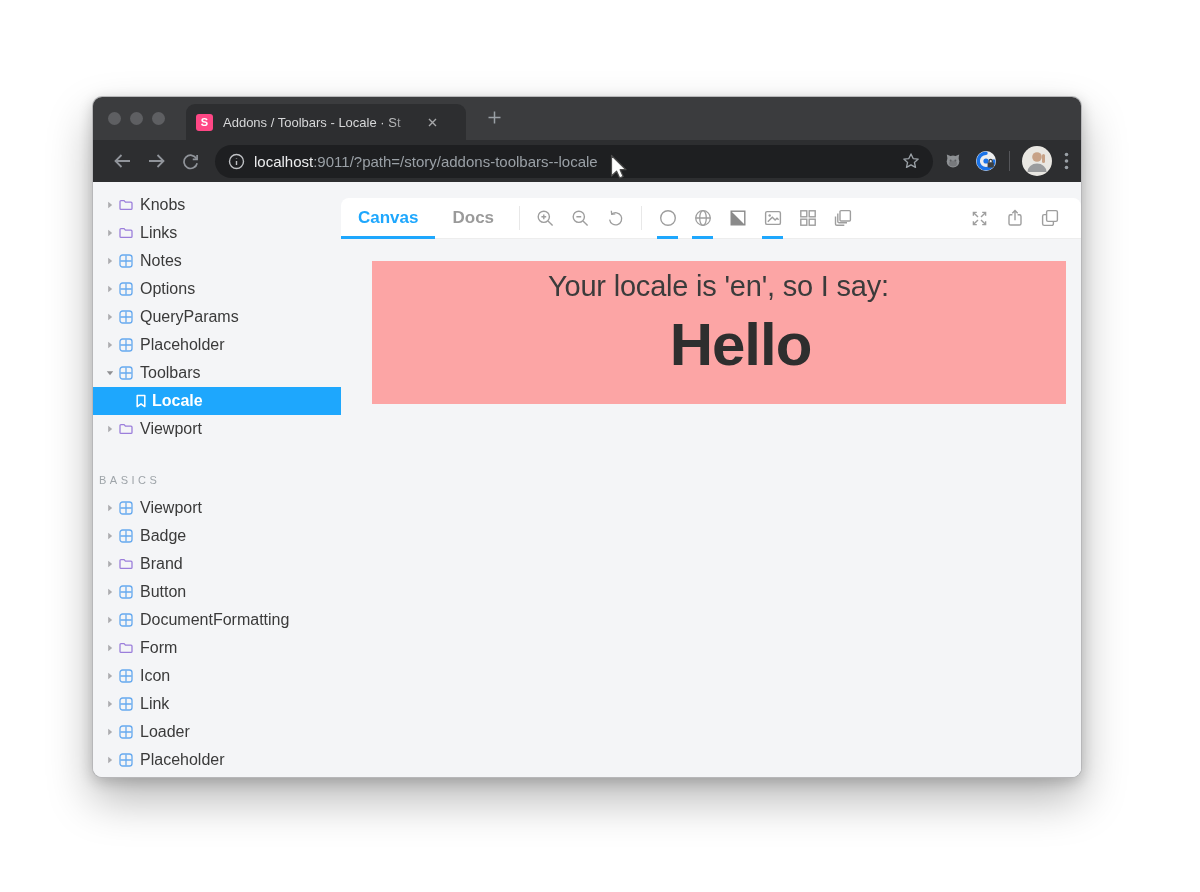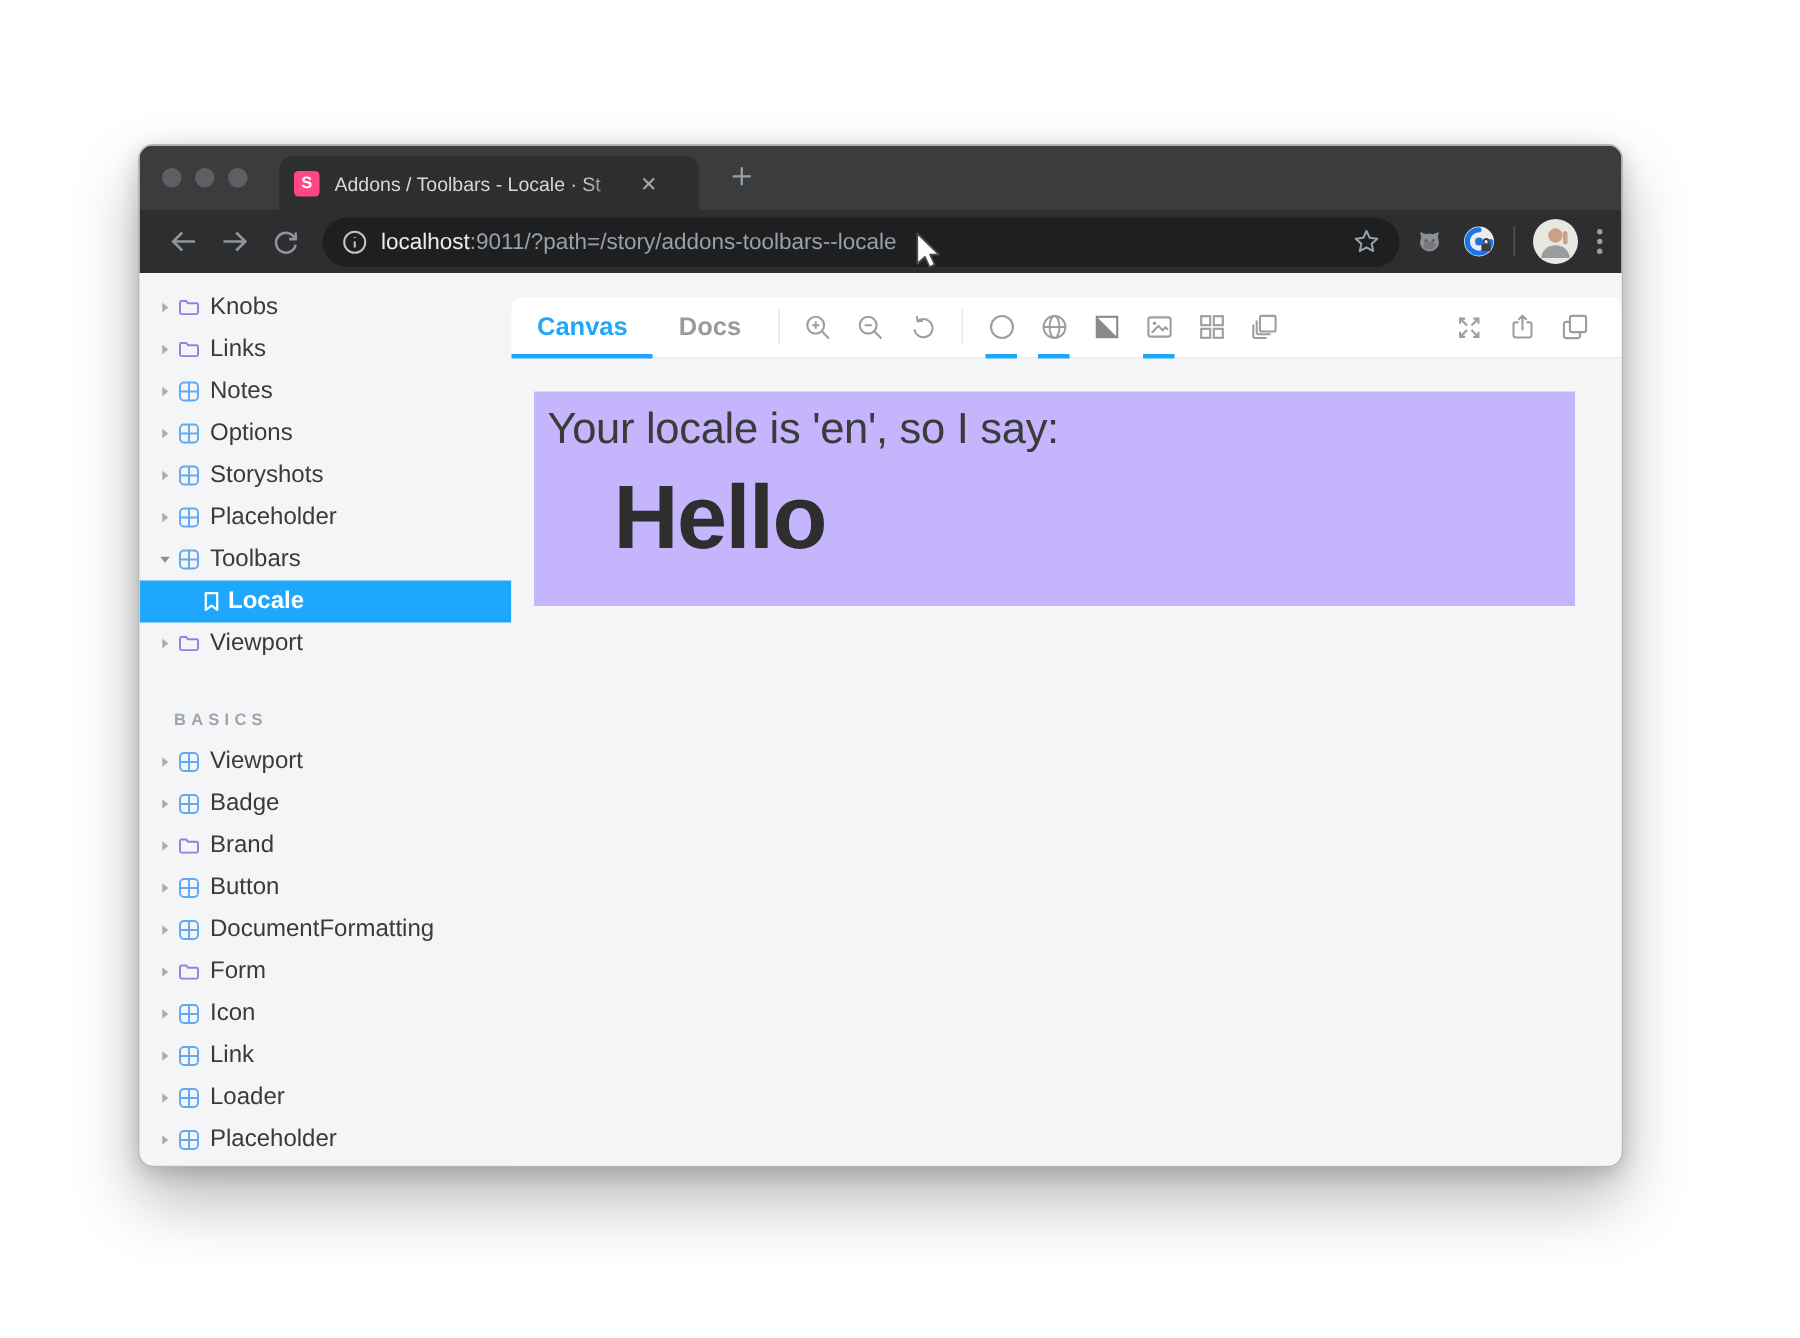--- a/index.html
+++ b/index.html
@@ -54,43 +54,43 @@
 
   
   .sidebar { width:248px; flex:0 0 auto; padding-top:9px; overflow:hidden; }
   .srow { height:28px; display:flex; align-items:center; padding-left:13px; font-size:16px; color:#3A3A3A; cursor:default; }
   .srow .chev { width:13px; display:flex; flex:0 0 auto; }
   .srow .ticon { width:21px; display:flex; flex:0 0 auto; }
   .srow .lbl { white-space:nowrap; }
   .srow.selected { background:#1EA7FD; color:#fff; font-weight:bold; padding-left:42px; }
   .srow.selected .ticon { width:17px; }
   .section-head {
-    margin-top:23px; height:28px; display:flex; align-items:center; padding-left:23px;
-    font-size:11px; font-weight:bold; letter-spacing:3.5px; color:#9EA4A9;
+    margin-top:23px; height:28px; display:flex; align-items:center; padding-left:6px;
+    font-size:11px; font-weight:normal; letter-spacing:3.5px; color:#9EA4A9;
   }
 
   
   .canvas { flex:1; position:relative; background:#F4F5F7; }
   .sb-toolbar {
     position:absolute; top:16px; left:0; right:0; height:41px; background:#fff;
     border-radius:8px 8px 0 0; display:flex; align-items:center;
     border-bottom:1px solid #EDEDED; padding-right:14px;
   }
   .sbtab {
     height:100%; display:flex; align-items:center; padding:0 17px;
     font-size:17px; font-weight:bold; color:#9A9A9A; position:relative; cursor:pointer;
   }
   .sbtab.active { color:#1EA7FD; }
   .sbtab.active::after { content:""; position:absolute; left:0; right:0; bottom:-1px; height:3px; background:#1EA7FD; }
   .vsep { width:1px; height:24px; background:#E8E8E8; margin:0 8px; flex:0 0 auto; }
   .tool { width:35px; height:100%; display:flex; align-items:center; justify-content:center; position:relative; cursor:pointer; }
   .tool.active::after { content:""; position:absolute; left:7px; right:7px; bottom:-1px; height:3px; background:#1EA7FD; }
   .sb-spacer { flex:1; }
 
-  .story-card { position:absolute; left:15px; top:79px; width:694px; height:143px; background:#c4b5fd; padding:9px 10px 0 9px; }
+  .story-card { position:absolute; left:31px; top:79px; width:694px; height:143px; background:#fca5a5; padding:9px 10px 0 9px;text-align:center; }
   .story-heading { font-size:29px; font-weight:400; color:#3B3B3B; letter-spacing:-.2px; }
   .story-hello { margin-top:7px; font-size:60px; font-weight:800; color:#2E2E2E; letter-spacing:-1px;margin-left:44px; }
 
   .cursor { position:absolute; left:605px; top:153px; z-index:50; }
 
   svg { display:block; }
 </style>
 </head>
 <body>
 
@@ -258,21 +258,21 @@
               <svg width="8" height="8" viewBox="0 0 8 8">
                 <path d="M2.2 0.8 L6.2 4 L2.2 7.2 Z" fill="#ACACAF"></path>
               </svg>
             </span>
             <span class="ticon">
               <svg width="14" height="14" viewBox="0 0 14 14" fill="none" stroke="#66A9EF" stroke-width="1.3">
                 <rect x="1" y="1" width="12" height="12" rx="2.6"></rect>
                 <path d="M7 1.4 V12.6 M1.4 7 H12.6"></path>
               </svg>
             </span>
-            <span class="lbl">Storyshots</span>
+            <span class="lbl">QueryParams</span>
           </div>
           <div class="srow">
             <span class="chev">
               <svg width="8" height="8" viewBox="0 0 8 8">
                 <path d="M2.2 0.8 L6.2 4 L2.2 7.2 Z" fill="#ACACAF"></path>
               </svg>
             </span>
             <span class="ticon">
               <svg width="14" height="14" viewBox="0 0 14 14" fill="none" stroke="#66A9EF" stroke-width="1.3">
                 <rect x="1" y="1" width="12" height="12" rx="2.6"></rect>

